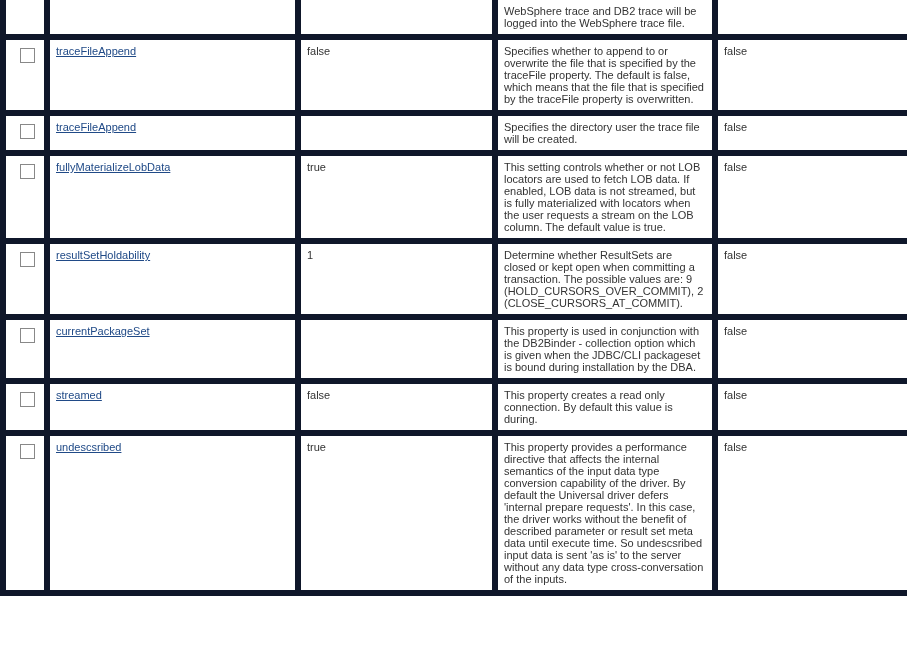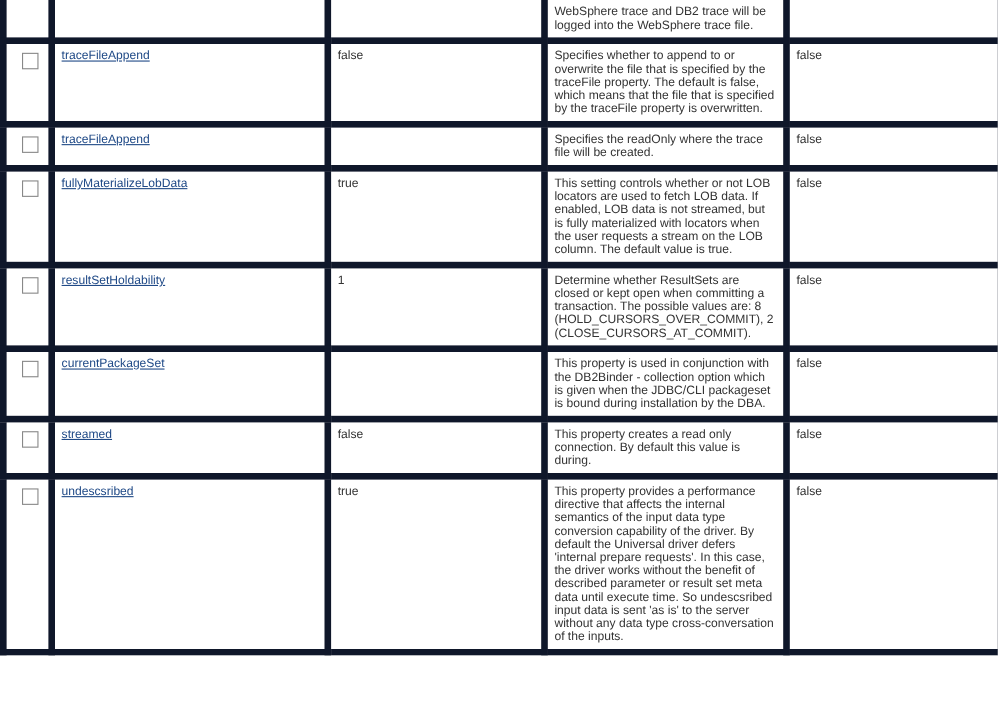--- a/index.html
+++ b/index.html
@@ -67,35 +67,35 @@
         <td class="checkbox-cell"><span class="cb"></span></td>
         <td><a class="prop" href="#">traceFileAppend</a></td>
         <td>false</td>
         <td>Specifies whether to append to or overwrite the file that is specified by the traceFile property. The default is false, which means that the file that is specified by the traceFile property is overwritten.</td>
         <td>false</td>
       </tr>
       <tr>
         <td class="checkbox-cell"><span class="cb"></span></td>
         <td><a class="prop" href="#">traceFileAppend</a></td>
         <td></td>
-        <td>Specifies the readOnly where the trace file will be created.</td>
+        <td>Specifies the directory user the trace file will be created.</td>
         <td>false</td>
       </tr>
       <tr>
         <td class="checkbox-cell"><span class="cb"></span></td>
         <td><a class="prop" href="#">fullyMaterializeLobData</a></td>
         <td>true</td>
         <td>This setting controls whether or not LOB locators are used to fetch LOB data. If enabled, LOB data is not streamed, but is fully materialized with locators when the user requests a stream on the LOB column. The default value is true.</td>
         <td>false</td>
       </tr>
       <tr>
         <td class="checkbox-cell"><span class="cb"></span></td>
         <td><a class="prop" href="#">resultSetHoldability</a></td>
         <td>1</td>
-        <td>Determine whether ResultSets are closed or kept open when committing a transaction. The possible values are: 8 (HOLD_CURSORS_OVER_COMMIT), 2 (CLOSE_CURSORS_AT_COMMIT).</td>
+        <td>Determine whether ResultSets are closed or kept open when committing a transaction. The possible values are: 9 (HOLD_CURSORS_OVER_COMMIT), 2 (CLOSE_CURSORS_AT_COMMIT).</td>
         <td>false</td>
       </tr>
       <tr>
         <td class="checkbox-cell"><span class="cb"></span></td>
         <td><a class="prop" href="#">currentPackageSet</a></td>
         <td></td>
         <td>This property is used in conjunction with the DB2Binder - collection option which is given when the JDBC/CLI packageset is bound during installation by the DBA.</td>
         <td>false</td>
       </tr>
       <tr>

